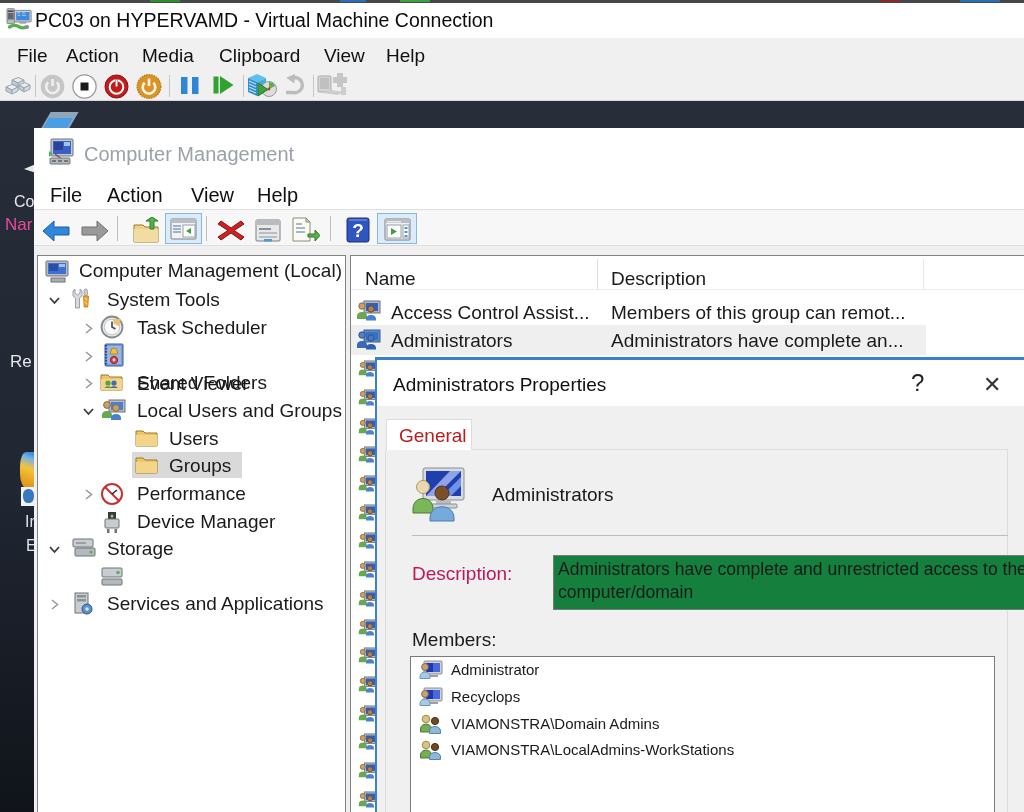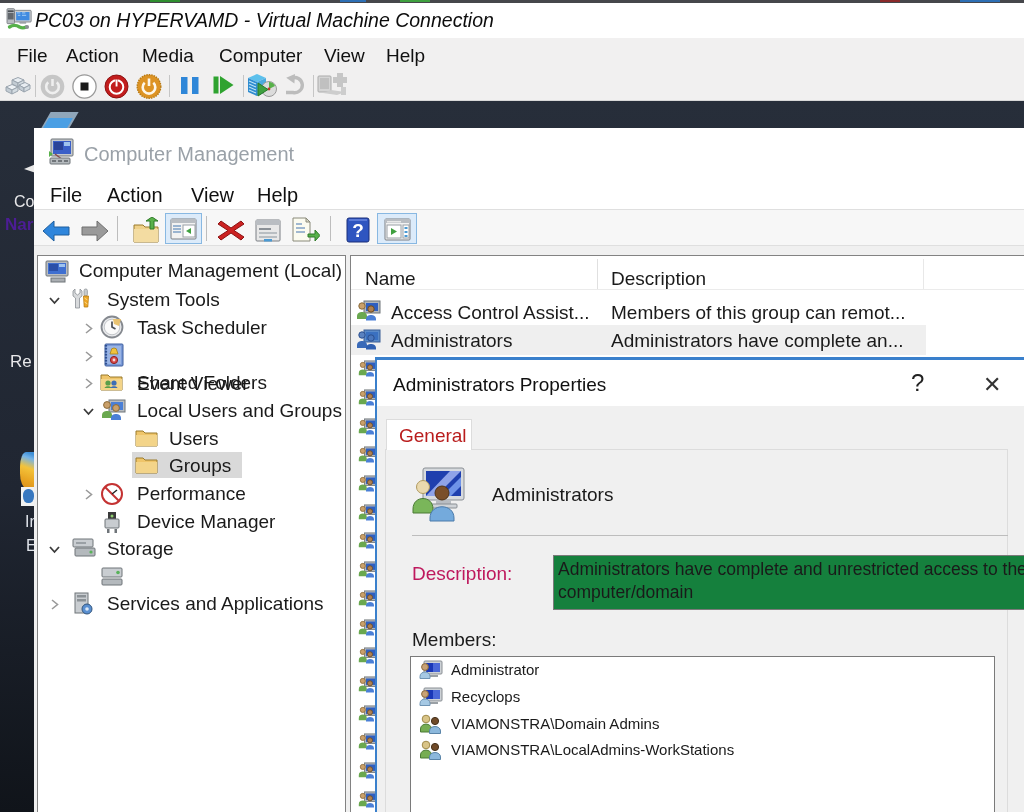--- a/index.html
+++ b/index.html
@@ -22,27 +22,27 @@
     <rect x="1" y="2" width="9" height="18" rx="1" fill="#b9bdc2" stroke="#74797e"></rect>
     <rect x="2" y="4" width="7" height="2" fill="#4a4f54"></rect>
     <rect x="2" y="7" width="7" height="8" fill="#62676c"></rect>
     <rect x="10" y="4" width="20" height="14" rx="1" fill="#c9cdd1" stroke="#74797e"></rect>
     <rect x="12" y="6" width="16" height="10" fill="#3f8ae0"></rect>
     <path d="M13 7 l4 0 m2 0 l4 0 m-9 3 l3 0 m2 0 l5 0" stroke="#8fc0f0" stroke-width="1.4"></path>
     <rect x="16" y="18" width="8" height="2" fill="#9aa0a5"></rect>
     <path d="M4 24 q6 -4 12 0 q4 2 8 0" fill="none" stroke="#56b14a" stroke-width="4" stroke-linecap="round"></path>
     <circle cx="25" cy="24" r="2.5" fill="#8a8f94"></circle>
   </svg>
-<div class="abs" style="left:35px;top:9px;font-size:19.5px;color:#0c0c0c;font-style:italic;">PC03 on HYPERVAMD - Virtual Machine Connection</div>
+<div class="abs" style="left:35px;top:9px;font-size:19.5px;color:#0c0c0c;">PC03 on HYPERVAMD - Virtual Machine Connection</div>
 
 <div class="abs" style="left:0;top:38px;width:1024px;height:34px;background:#f1f0f0;"></div>
 <div class="abs vmenu" style="left:17px;top:45px;">File</div>
 <div class="abs vmenu" style="left:66px;top:45px;">Action</div>
 <div class="abs vmenu" style="left:142px;top:45px;">Media</div>
-<div class="abs vmenu" style="left:219px;top:45px;">Computer</div>
+<div class="abs vmenu" style="left:219px;top:45px;">Clipboard</div>
 <div class="abs vmenu" style="left:324px;top:45px;">View</div>
 <div class="abs vmenu" style="left:386px;top:45px;">Help</div>
 <style>.vmenu{font-size:19px;color:#101010;}</style>
 
 <div class="abs" style="left:0;top:72px;width:1024px;height:29px;background:#f1f0f0;border-bottom:1px solid #d8d8d8;"></div>
 <style>.vsep{position:absolute;top:75px;width:1px;height:22px;background:#c6c6c6;}</style>
 <svg class="abs" style="left:4px;top:76px;" width="27" height="21" viewBox="0 0 27 21">
     <path d="M8 4 l6 -2.5 6 2.5 -6 3 z" fill="#e8edf2" stroke="#9aa4ae"></path>
     <path d="M8 4 l0 4 6 3 0 -4 z" fill="#c3ccd4" stroke="#9aa4ae"></path>
     <path d="M14 7 l6 -3 0 4 -6 3 z" fill="#d4dce2" stroke="#9aa4ae"></path>
@@ -103,21 +103,21 @@
     <rect x="1" y="4" width="13" height="16" rx="1" fill="#d5d5d5" stroke="#ababab"></rect>
     <rect x="3" y="6" width="9" height="11" fill="#c0c0c0"></rect>
     <path d="M23 1 l0 14 M16 8 l14 0" stroke="#c6c6c6" stroke-width="6"></path>
     <path d="M6 21 l14 2 8 -3 -14 -2 z" fill="#cdcdcd"></path>
     <rect x="24" y="15" width="5" height="8" fill="#cdcdcd"></rect>
   </svg>
 
 <div class="abs" style="left:0;top:101px;width:1024px;height:711px;background:linear-gradient(180deg,#272e3a 0%,#202632 55%,#10141a 100%);"></div>
 
 <div class="abs" style="left:14px;top:193px;font-size:16px;color:#e8e8ea;">Co</div>
-<div class="abs" style="left:5px;top:215px;font-size:17px;color:#4c1d95;font-weight:bold;">Nar</div>
+<div class="abs" style="left:5px;top:215px;font-size:17px;color:#ec4899;">Nar</div>
 <div class="abs" style="left:10px;top:352px;font-size:17px;color:#e8e8ea;">Re</div>
 <div class="abs" style="left:25px;top:513px;font-size:16px;color:#dfe3ea;">In</div>
 <div class="abs" style="left:26px;top:537px;font-size:16px;color:#dfe3ea;">E</div>
 
 <div class="abs" style="left:20px;top:452px;width:16px;height:36px;background:linear-gradient(200deg,#3f8fd6 8%,#74b3e8 20%,#f4c33a 45%,#e8a422 75%,#d98f1c 100%);border-radius:40% 8% 20% 40%;"></div>
 <div class="abs" style="left:21px;top:487px;width:15px;height:19px;background:#f2f2f2;"></div>
 <div class="abs" style="left:23px;top:489px;width:11px;height:14px;background:#3878c0;border-radius:45%;"></div>
 
 <div class="abs" style="left:24px;top:164px;width:0;height:0;border-top:5px solid transparent;border-bottom:4px solid transparent;border-right:12px solid #e9e9e9;"></div>
 

